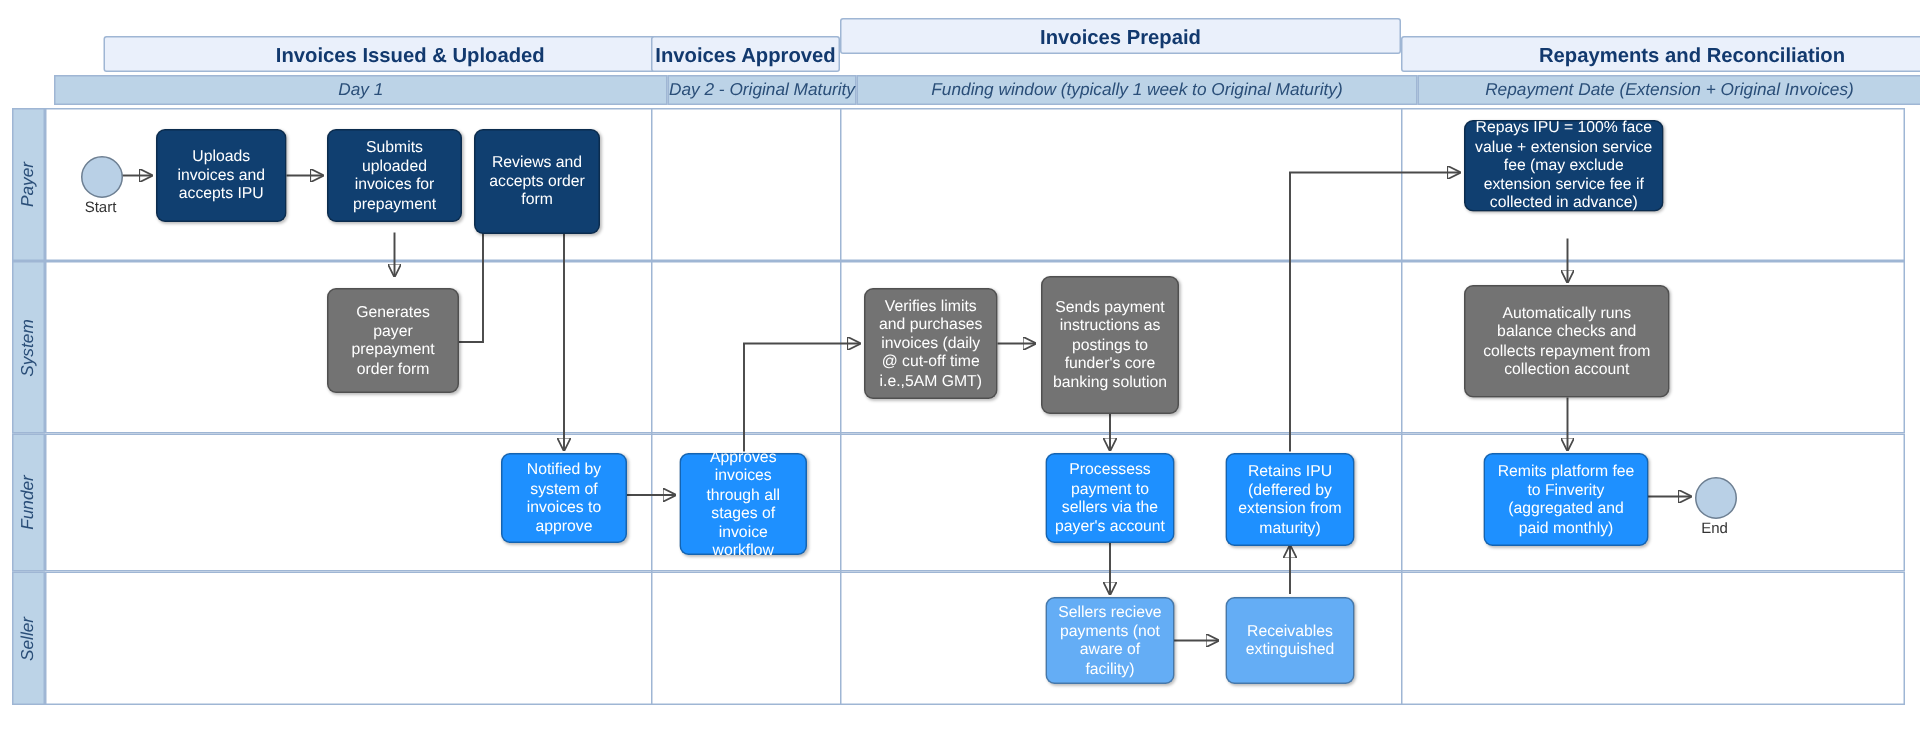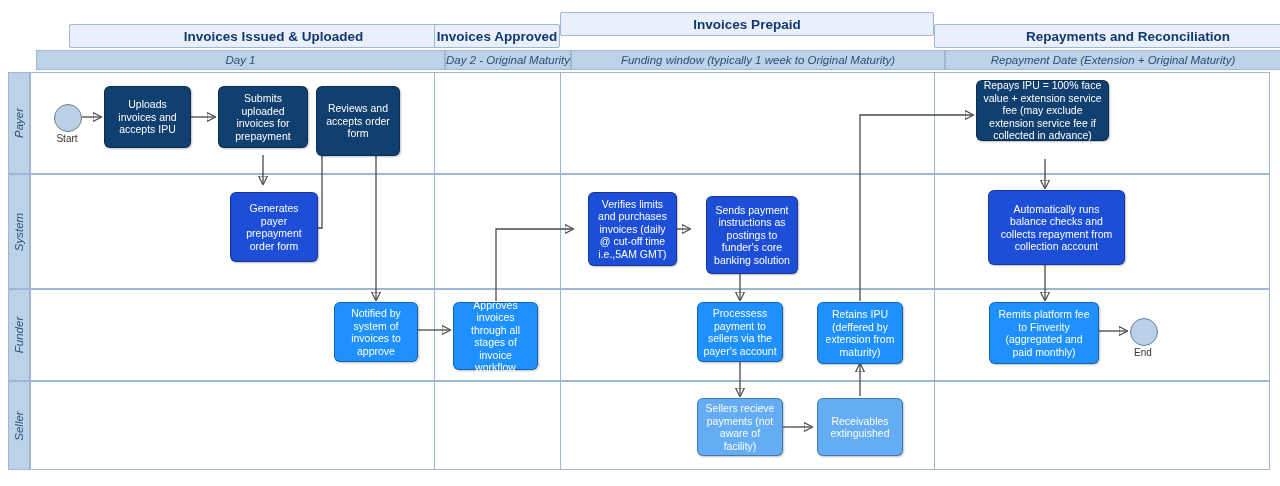--- a/index.html
+++ b/index.html
@@ -88,21 +88,21 @@
     display: flex;
     align-items: center;
     justify-content: center;
     text-align: center;
     padding: 3px 5px;
     border: 1px solid rgba(0,0,0,0.30);
     box-shadow: 1px 1px 2px rgba(0,0,0,0.25);
     z-index: 5;
   }
   .node.payer   { background: #103f70; }
-  .node.system  { background: #1d4ed8; margin-left: 12px; }
+  .node.system  { background: #737373; }
   .node.funder  { background: #1e90ff; }
   .node.seller  { background: #64adf5; }
 
   
   .terminator {
     position: absolute;
     width: 26px;
     height: 26px;
     border-radius: 50%;
     background: #b9d0e6;
@@ -134,21 +134,21 @@
 <div id="canvas">
 
   <div class="phase-title" style="left:25px; top:24px; width:409px; height:24px;margin-left:44px;">Invoices Issued &amp; Uploaded</div>
   <div class="phase-title" style="left:434px; top:24px; width:126px; height:24px;">Invoices Approved</div>
   <div class="phase-title" style="left:560px; top:12px; width:374px; height:24px;">Invoices Prepaid</div>
   <div class="phase-title" style="left:934px; top:24px; width:388px; height:24px;">Repayments and Reconciliation</div>
 
   <div class="phase-sub" style="left:25px; top:50px; width:409px; height:20px;">Day 1</div>
   <div class="phase-sub" style="left:434px; top:50px; width:126px; height:20px;">Day 2 - Original Maturity</div>
   <div class="phase-sub" style="left:560px; top:50px; width:374px; height:20px;">Funding window (typically 1 week to Original Maturity)</div>
-  <div class="phase-sub" style="left:934px; top:50px; width:336px; height:20px;">Repayment Date (Extension + Original Maturity)</div>
+  <div class="phase-sub" style="left:934px; top:50px; width:336px; height:20px;">Repayment Date (Extension + Original Invoices)</div>
 
   <div class="lane-label" style="left:8px; top:72px; width:22px; height:102px;">
     <span>Payer</span>
   </div>
   <div class="lane-body" style="left:30px; top:72px; width:1240px; height:102px;"></div>
 
   <div class="lane-label" style="left:8px; top:174px; width:22px; height:115px;">
     <span>System</span>
   </div>
   <div class="lane-body" style="left:30px; top:174px; width:1240px; height:115px;"></div>
@@ -218,21 +218,21 @@
   <div class="node payer" style="left:218px; top:86px; width:90px; height:62px;">Submits uploaded invoices for prepayment</div>
 
   <div class="node payer" style="left:316px; top:86px; width:84px; height:70px;">Reviews and accepts order form</div>
 
   <div class="node payer" style="left:976px; top:80px; width:133px; height:61px;">Repays IPU = 100% face value + extension service fee (may exclude extension service fee if collected in advance)</div>
 
   <div class="node system" style="left:218px; top:192px; width:88px; height:70px;">Generates payer prepayment order form</div>
 
   <div class="node system" style="left:576px; top:192px; width:89px; height:74px;">Verifies limits and purchases invoices (daily @ cut-off time i.e.,5AM GMT)</div>
 
-  <div class="node system" style="left:694px; top:196px; width:92px; height:78px;">Sends payment instructions as postings to funder's core banking solution</div>
+  <div class="node system" style="left:694px; top:184px; width:92px; height:92px;">Sends payment instructions as postings to funder's core banking solution</div>
 
   <div class="node system" style="left:976px; top:190px; width:137px; height:75px;">Automatically runs balance checks and collects repayment from collection account</div>
 
   <div class="node funder" style="left:453px; top:302px; width:85px; height:68px;">Approves invoices through all stages of invoice workflow</div>
 
   <div class="node funder" style="left:334px; top:302px; width:84px; height:60px;">Notified by system of invoices to approve</div>
 
   <div class="node funder" style="left:697px; top:302px; width:86px; height:60px;">Processess payment to sellers via the payer's account</div>
 
   <div class="node funder" style="left:817px; top:302px; width:86px; height:62px;">Retains IPU (deffered by extension from maturity)</div>

